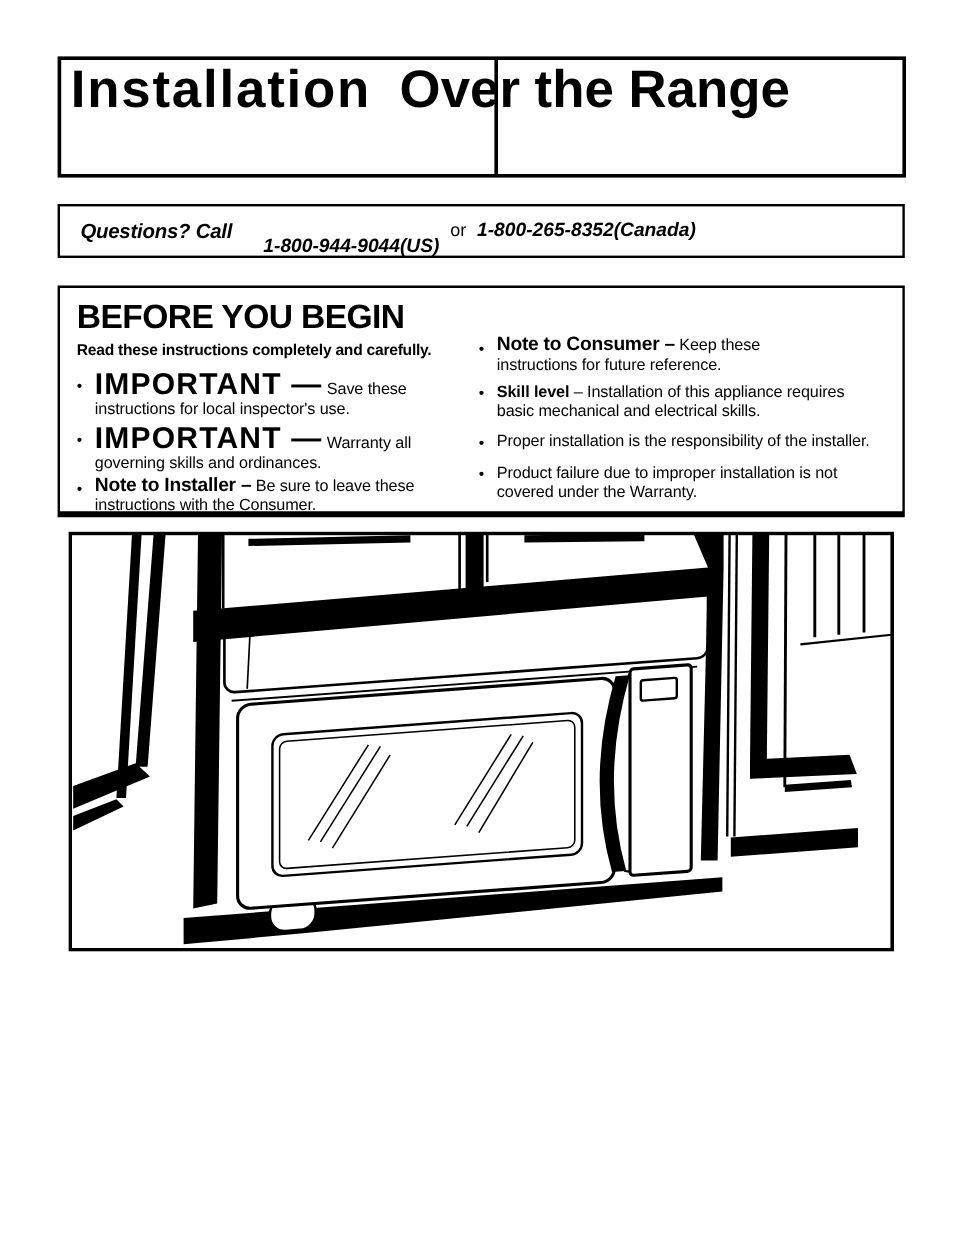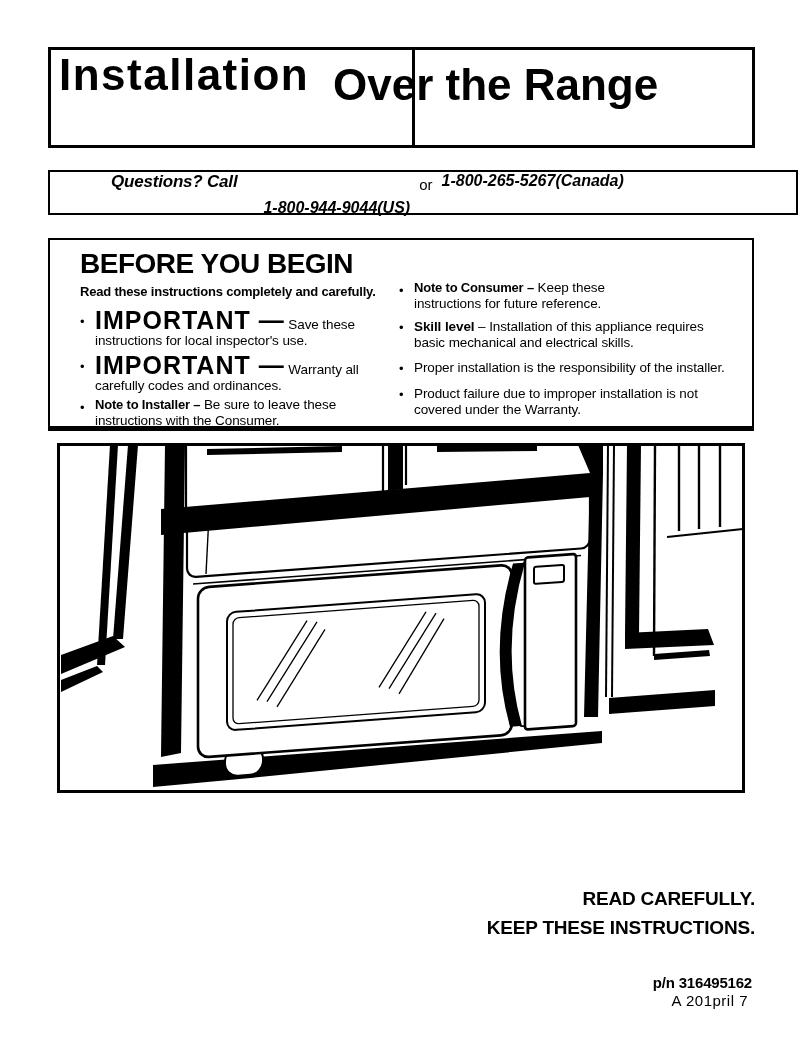--- a/index.html
+++ b/index.html
@@ -10,46 +10,46 @@
   }
   
   .title-box{
     position:absolute;left:48px;top:47px;width:701px;height:95px;
     border:3px solid #000;
   }
   .title-divider{position:absolute;left:361px;top:0;width:3px;height:100%;background:#000;}
   .title-left{position:absolute;left:8px;top:2px;line-height:46px;
     font-size:44px;font-weight:bold;letter-spacing:1.5px;white-space:nowrap;}
   .title-right{position:absolute;left:282px;top:2px;line-height:46px;
-    font-size:44px;font-weight:bold;letter-spacing:0;white-space:nowrap;z-index:2;margin-top:10px;}
+    font-size:44px;font-weight:bold;letter-spacing:0;white-space:nowrap;z-index:2;}
   
   .q-box{
     position:absolute;left:48px;top:170px;width:702px;height:41px;
-    border:2.5px solid #000;display:flex;padding-left:44px;
+    border:2.5px solid #000;display:flex;align-items:center;
   }
   .q-label{font-size:17px;font-weight:bold;font-style:italic;margin-left:17px;letter-spacing:-0.2px;}
   .q-us{font-size:16px;font-weight:bold;font-style:italic;margin-left:26px;margin-top:27px;}
   .q-or{font-size:15px;margin:4px 9px;}
   .q-ca{font-size:16px;font-weight:bold;font-style:italic;}
   
   .byb-box{
     position:absolute;left:48px;top:238px;width:702px;height:186px;
     border:2.5px solid #000;border-bottom-width:5px;display:flex;
   }
-  .byb-left{width:345px;padding:6px 0 0 30px;box-sizing:border-box;}
+  .byb-left{width:345px;padding:6px 0 0 14px;box-sizing:border-box;}
   .byb-right{width:352px;padding:40px 4px 0 4px;box-sizing:border-box;}
   .byb-h{font-size:28px;font-weight:bold;letter-spacing:-0.5px;margin:2px 0 4px 0;}
   .byb-sub{font-size:13px;font-weight:bold;margin:4px 0 8px 0;letter-spacing:-0.2px;}
   .bullet{display:flex;margin-bottom:3px;}
   .bullet .dot{width:15px;flex:none;font-size:13px;line-height:17px;text-align:left;}
   .bullet.xl .dot{line-height:30px;}
   .bullet.lg .dot{line-height:22px;}
   .bullet .bc{flex:1;font-size:13.5px;line-height:16px;letter-spacing:-0.1px;}
   .lead-xl{font-size:25px;font-weight:bold;letter-spacing:1px;line-height:26px;}
-  .lead-lg{font-size:13px;font-weight:bold;letter-spacing:-0.2px;}
+  .lead-lg{font-size:16px;font-weight:bold;letter-spacing:-0.2px;}
   .lead-md{font-size:13.5px;font-weight:bold;}
   .byb-right .bullet{margin-bottom:9px;}
   .byb-right .bullet.lg{margin-bottom:7px;}
   
   .figure-box{position:absolute;left:57px;top:443px;width:688px;height:350px;}
   .figure-box svg{display:block;}
   
   .read-block{
     position:absolute;right:47px;top:884px;text-align:right;
     font-size:19px;font-weight:bold;line-height:29px;letter-spacing:-0.2px;
@@ -70,39 +70,39 @@
     </div>
     <div class="title-right">
       <div>Over the Range</div>
     </div>
   </div>
 
   <div class="q-box">
     <span class="q-label">Questions? Call</span>
     <span class="q-us">1-800-944-9044(US)</span>
     <span class="q-or">or</span>
-    <span class="q-ca">1-800-265-5267(Canada)</span>
+    <span class="q-ca">1-800-265-8352(Canada)</span>
   </div>
 
   <div class="byb-box">
     <div class="byb-left">
       <div class="byb-h">BEFORE YOU BEGIN</div>
       <div class="byb-sub">Read these instructions completely and carefully.</div>
 
       <div class="bullet xl">
         <span class="dot">•</span>
         <span class="bc"><span class="lead-xl">IMPORTANT —</span><span> Save these</span><br>
           <span>instructions for local inspector's use.</span>
         </span>
       </div>
 
       <div class="bullet xl">
         <span class="dot">•</span>
         <span class="bc"><span class="lead-xl">IMPORTANT —</span><span> Warranty all</span><br>
-          <span>carefully codes and ordinances.</span>
+          <span>governing skills and ordinances.</span>
         </span>
       </div>
 
       <div class="bullet lg">
         <span class="dot">•</span>
         <span class="bc"><span class="lead-lg">Note to Installer –</span><span> Be sure to leave these</span><br>
           <span>instructions with the Consumer.</span>
         </span>
       </div>
     </div>
@@ -203,23 +203,15 @@
         <line x1="642" y1="2" x2="642" y2="86" stroke="#000" stroke-width="2.4"></line>
         <line x1="663" y1="2" x2="663" y2="84" stroke="#000" stroke-width="2.4"></line>
         <line x1="610" y1="94" x2="686" y2="86" stroke="#000" stroke-width="1.8"></line>
         <polygon points="552,255 658,247 658,263 552,271" fill="#000"></polygon>
       </g>
 
       <rect x="1.5" y="1.5" width="685" height="347" fill="none" stroke="#000" stroke-width="3"></rect>
     </svg>
   </div>
 
-  <div class="read-block">
-    <div>READ CAREFULLY.</div>
-    <div>KEEP THESE INSTRUCTIONS.</div>
-  </div>
-
-  <div class="pn-block">
-    <div class="pn-line1">p/n 316495162</div>
-    <div class="pn-line2">A  201pril 7</div>
-  </div>
+
 
 </div>
 
 </body></html>

